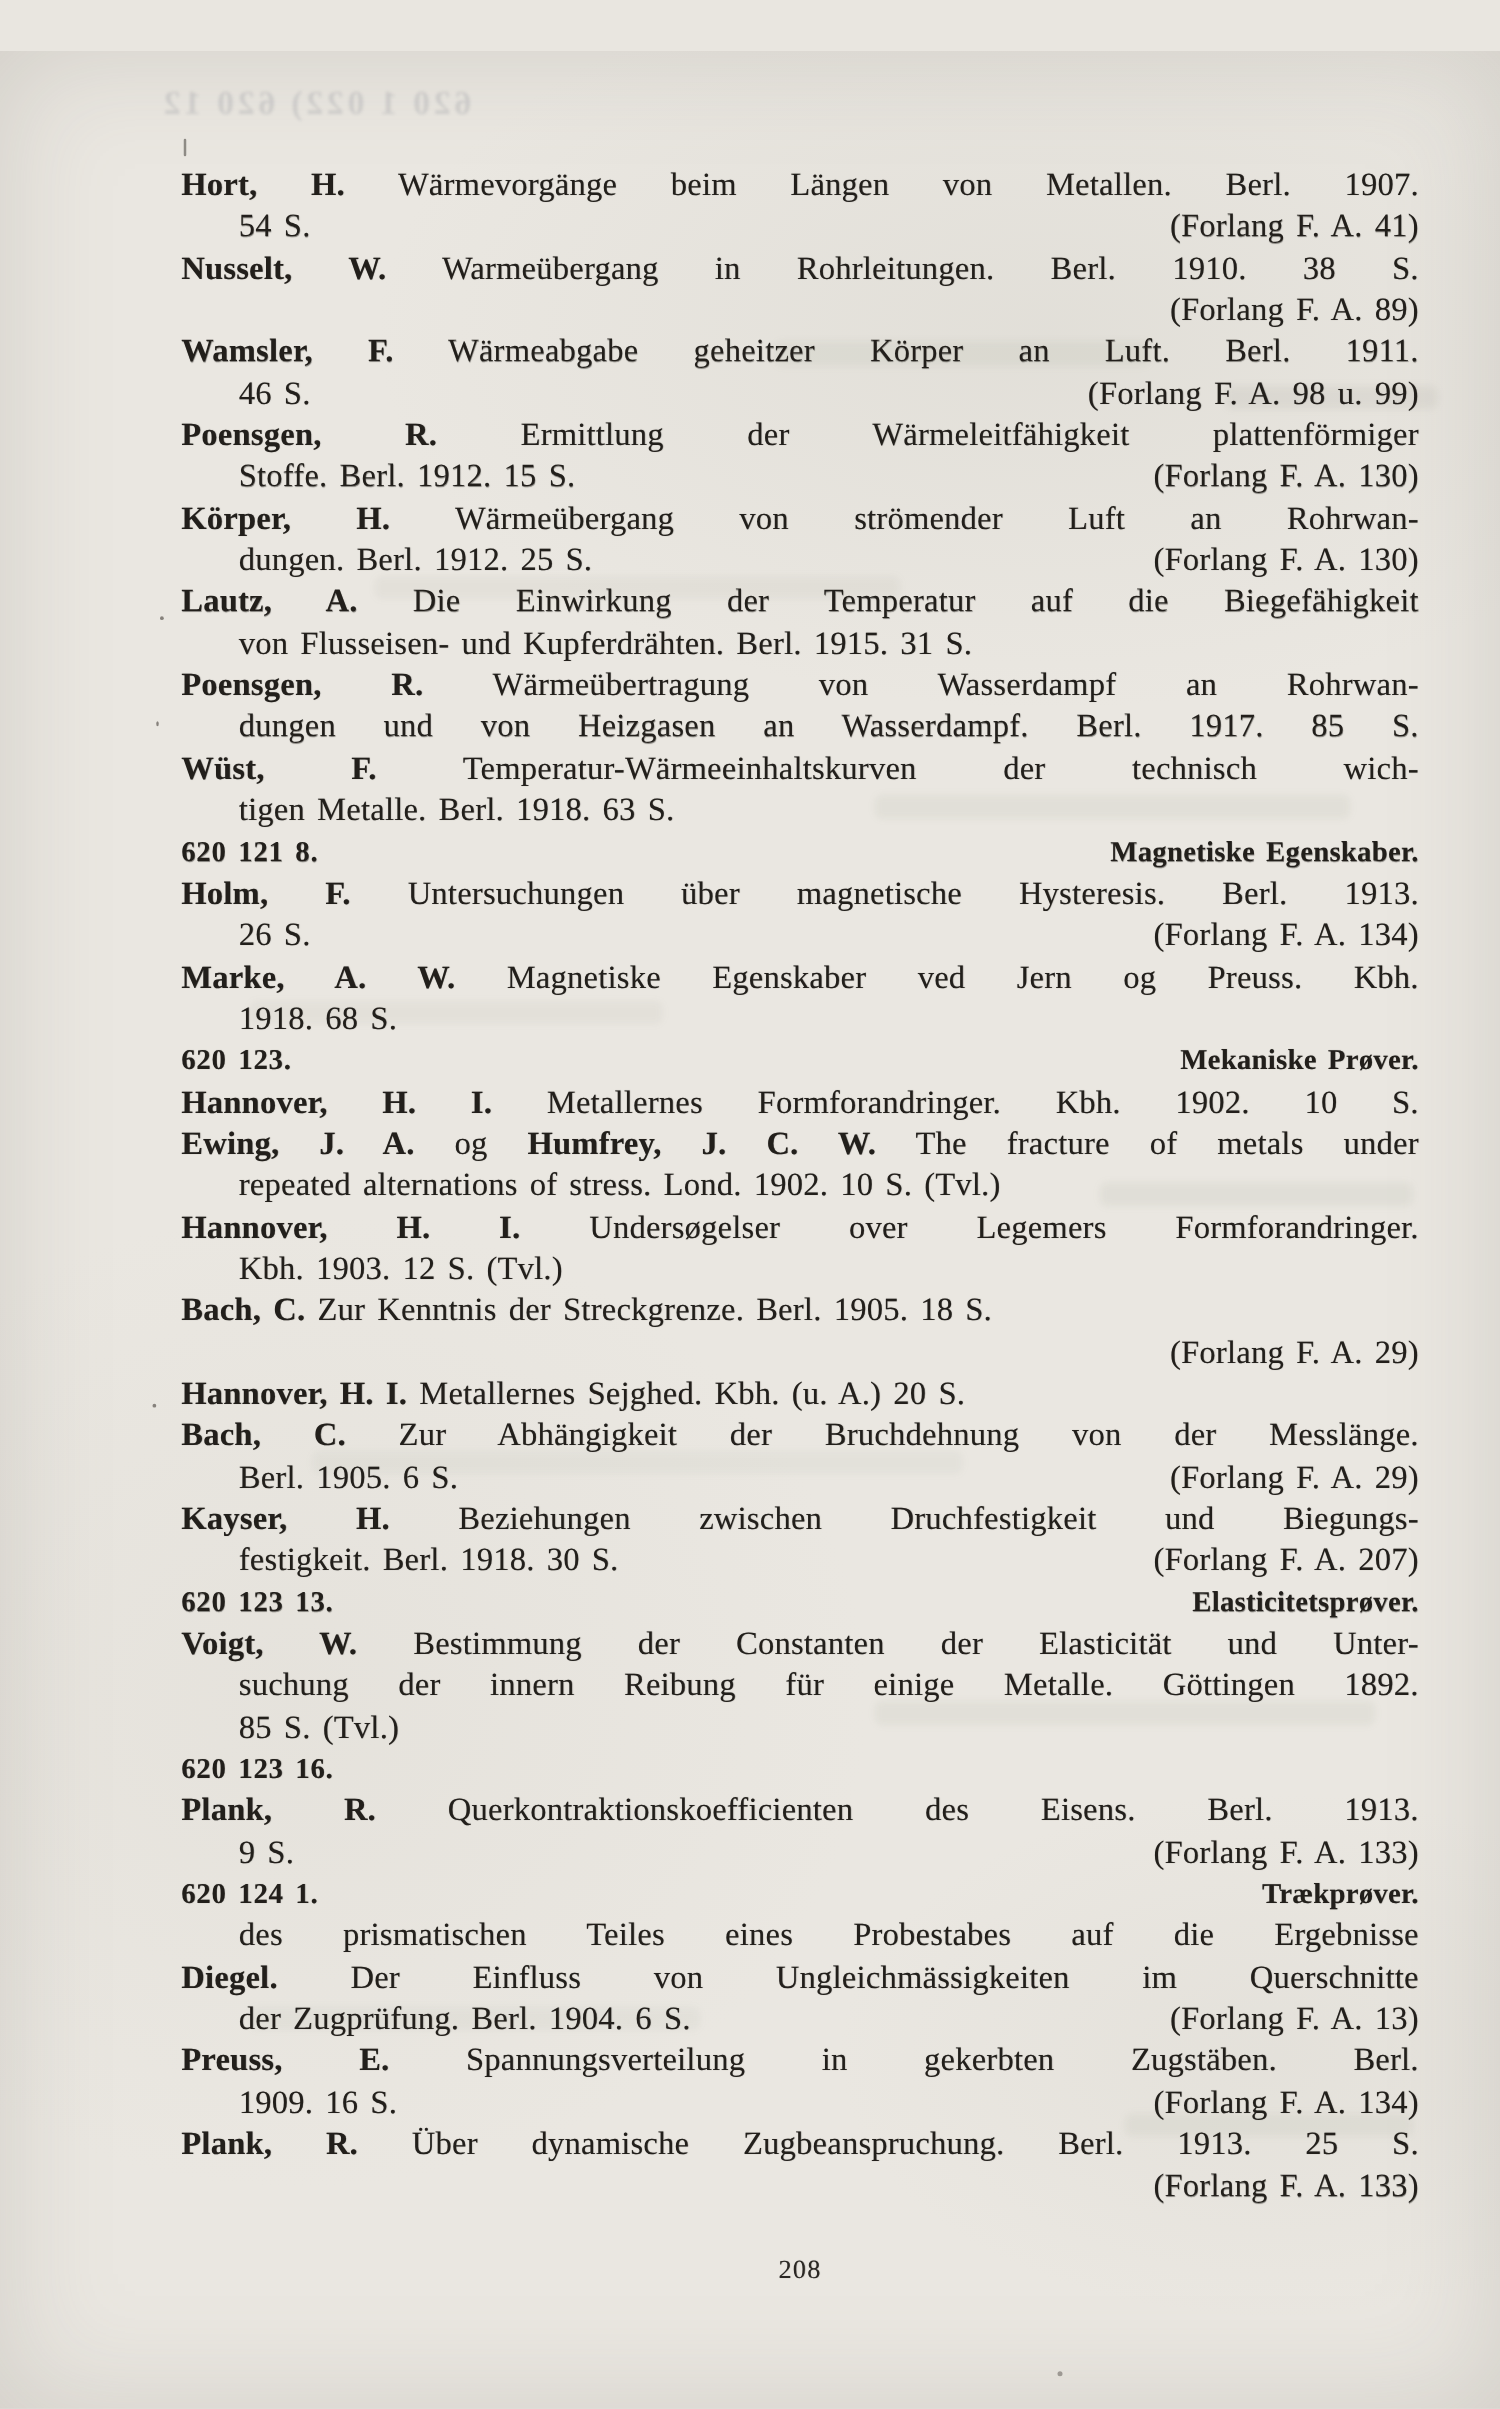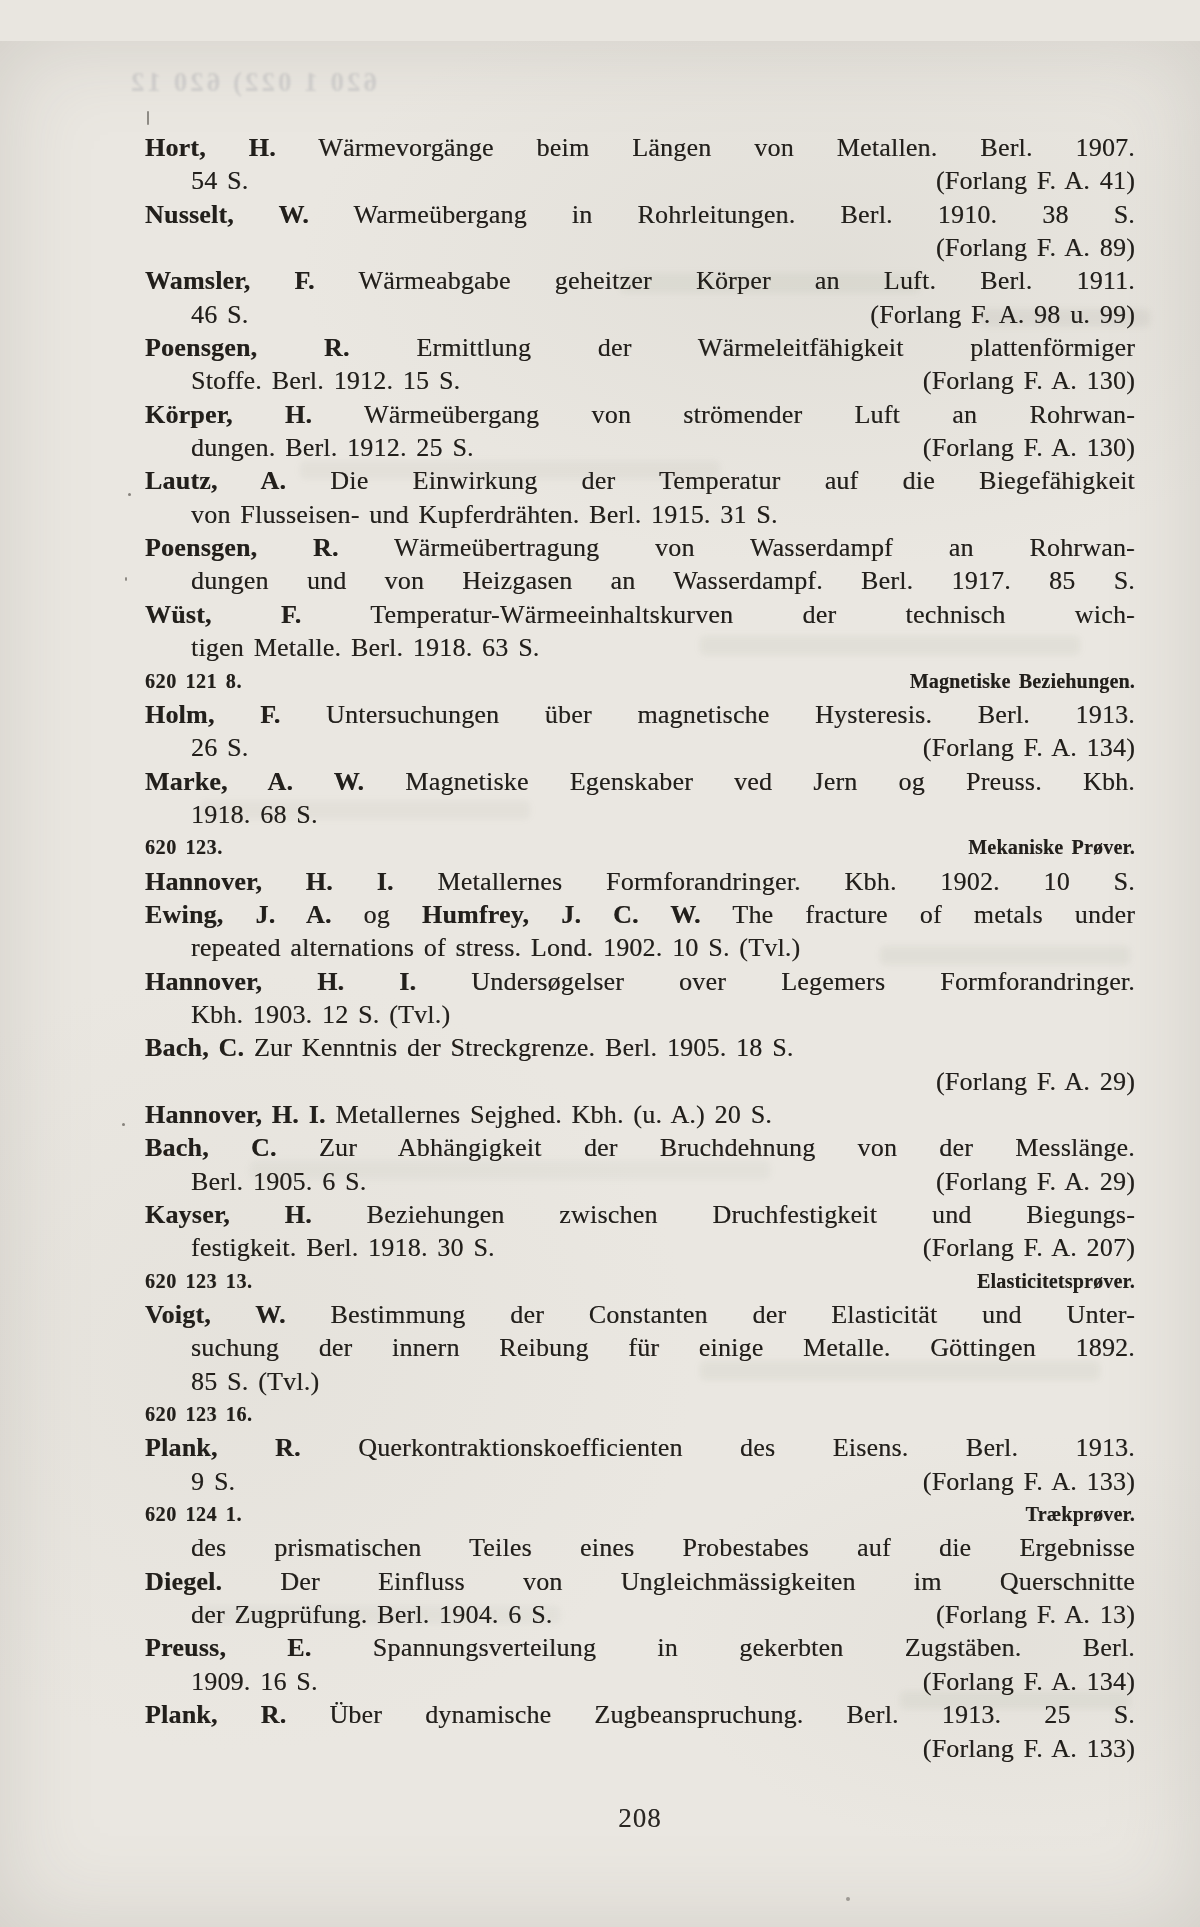--- a/index.html
+++ b/index.html
@@ -53,25 +53,25 @@
     letter-spacing:0.2px;word-spacing:3px;
     text-shadow:0.3px 0.3px 0.6px rgba(34,31,27,0.5);
   }
   .line{height:33.35px;line-height:33.35px;white-space:nowrap;}
   .indent-1{padding-left:46px;gap:44px;}
   .b{font-weight:700;}
   .mode-justify{white-space:normal;text-align:justify;text-align-last:justify;text-justify:inter-word;}
   .mode-plain{white-space:nowrap;}
   .mode-split{display:flex;justify-content:space-between;}
   .mode-split .left,.mode-split .right{white-space:nowrap;}
-  .mode-heading{display:flex;justify-content:space-between;font-weight:700;font-size:20px;}
+  .mode-heading{display:flex;justify-content:space-between;font-weight:700;font-size:23px;}
   .mode-heading .left{letter-spacing:0.6px;}
   .page-number{
     position:absolute;left:145px;top:1762px;width:990px;
-    text-align:center;font-size:27px;color:#2a2723;
+    text-align:center;font-size:21px;color:#2a2723;
     letter-spacing:1px;
     text-shadow:0.3px 0.3px 0.6px rgba(34,31,27,0.45);
   }
 </style>
 </head>
 <body>
 
 <div class="paper">
   <div class="ghost-top">620 1 022)   620 12</div>
   <div class="smudge s1"></div>
@@ -117,21 +117,21 @@
         <span class="right">(Forlang F. A. 130)</span>
       </div>
       <div class="line mode-justify indent-0"><span class="left"><span class="b">Lautz, A.</span><span class="n"> Die Einwirkung der Temperatur auf die Biegefähigkeit</span></span></div>
       <div class="line mode-plain indent-1"><span class="left"><span class="n">von Flusseisen- und Kupferdrähten. Berl. 1915. 31 S.</span></span></div>
       <div class="line mode-justify indent-0"><span class="left"><span class="b">Poensgen, R.</span><span class="n"> Wärmeübertragung von Wasserdampf an Rohrwan-</span></span></div>
       <div class="line mode-justify indent-1"><span class="left"><span class="n">dungen und von Heizgasen an Wasserdampf. Berl. 1917. 85 S.</span></span></div>
       <div class="line mode-justify indent-0"><span class="left"><span class="b">Wüst, F.</span><span class="n"> Temperatur-Wärmeeinhaltskurven der technisch wich-</span></span></div>
       <div class="line mode-plain indent-1"><span class="left"><span class="n">tigen Metalle. Berl. 1918. 63 S.</span></span></div>
       <div class="line mode-heading indent-0">
         <span class="left"><span class="b">620 121 8.</span></span>
-        <span class="right">Magnetiske Beziehungen.</span>
+        <span class="right">Magnetiske Egenskaber.</span>
       </div>
       <div class="line mode-justify indent-0"><span class="left"><span class="b">Holm, F.</span><span class="n"> Untersuchungen über magnetische Hysteresis. Berl. 1913.</span></span></div>
       <div class="line mode-split indent-1">
         <span class="left"><span class="n">26 S.</span></span>
         <span class="right">(Forlang F. A. 134)</span>
       </div>
       <div class="line mode-justify indent-0"><span class="left"><span class="b">Marke, A. W.</span><span class="n"> Magnetiske Egenskaber ved Jern og Preuss. Kbh.</span></span></div>
       <div class="line mode-plain indent-1"><span class="left"><span class="n">1918. 68 S.</span></span></div>
       <div class="line mode-heading indent-0">
         <span class="left"><span class="b">620 123.</span></span>

